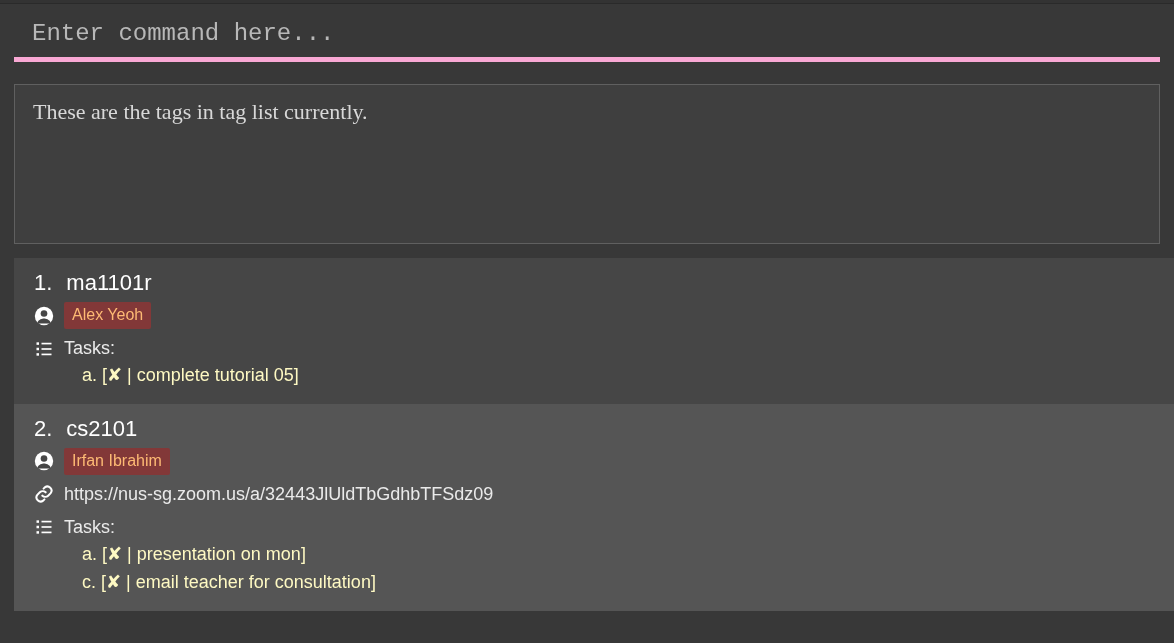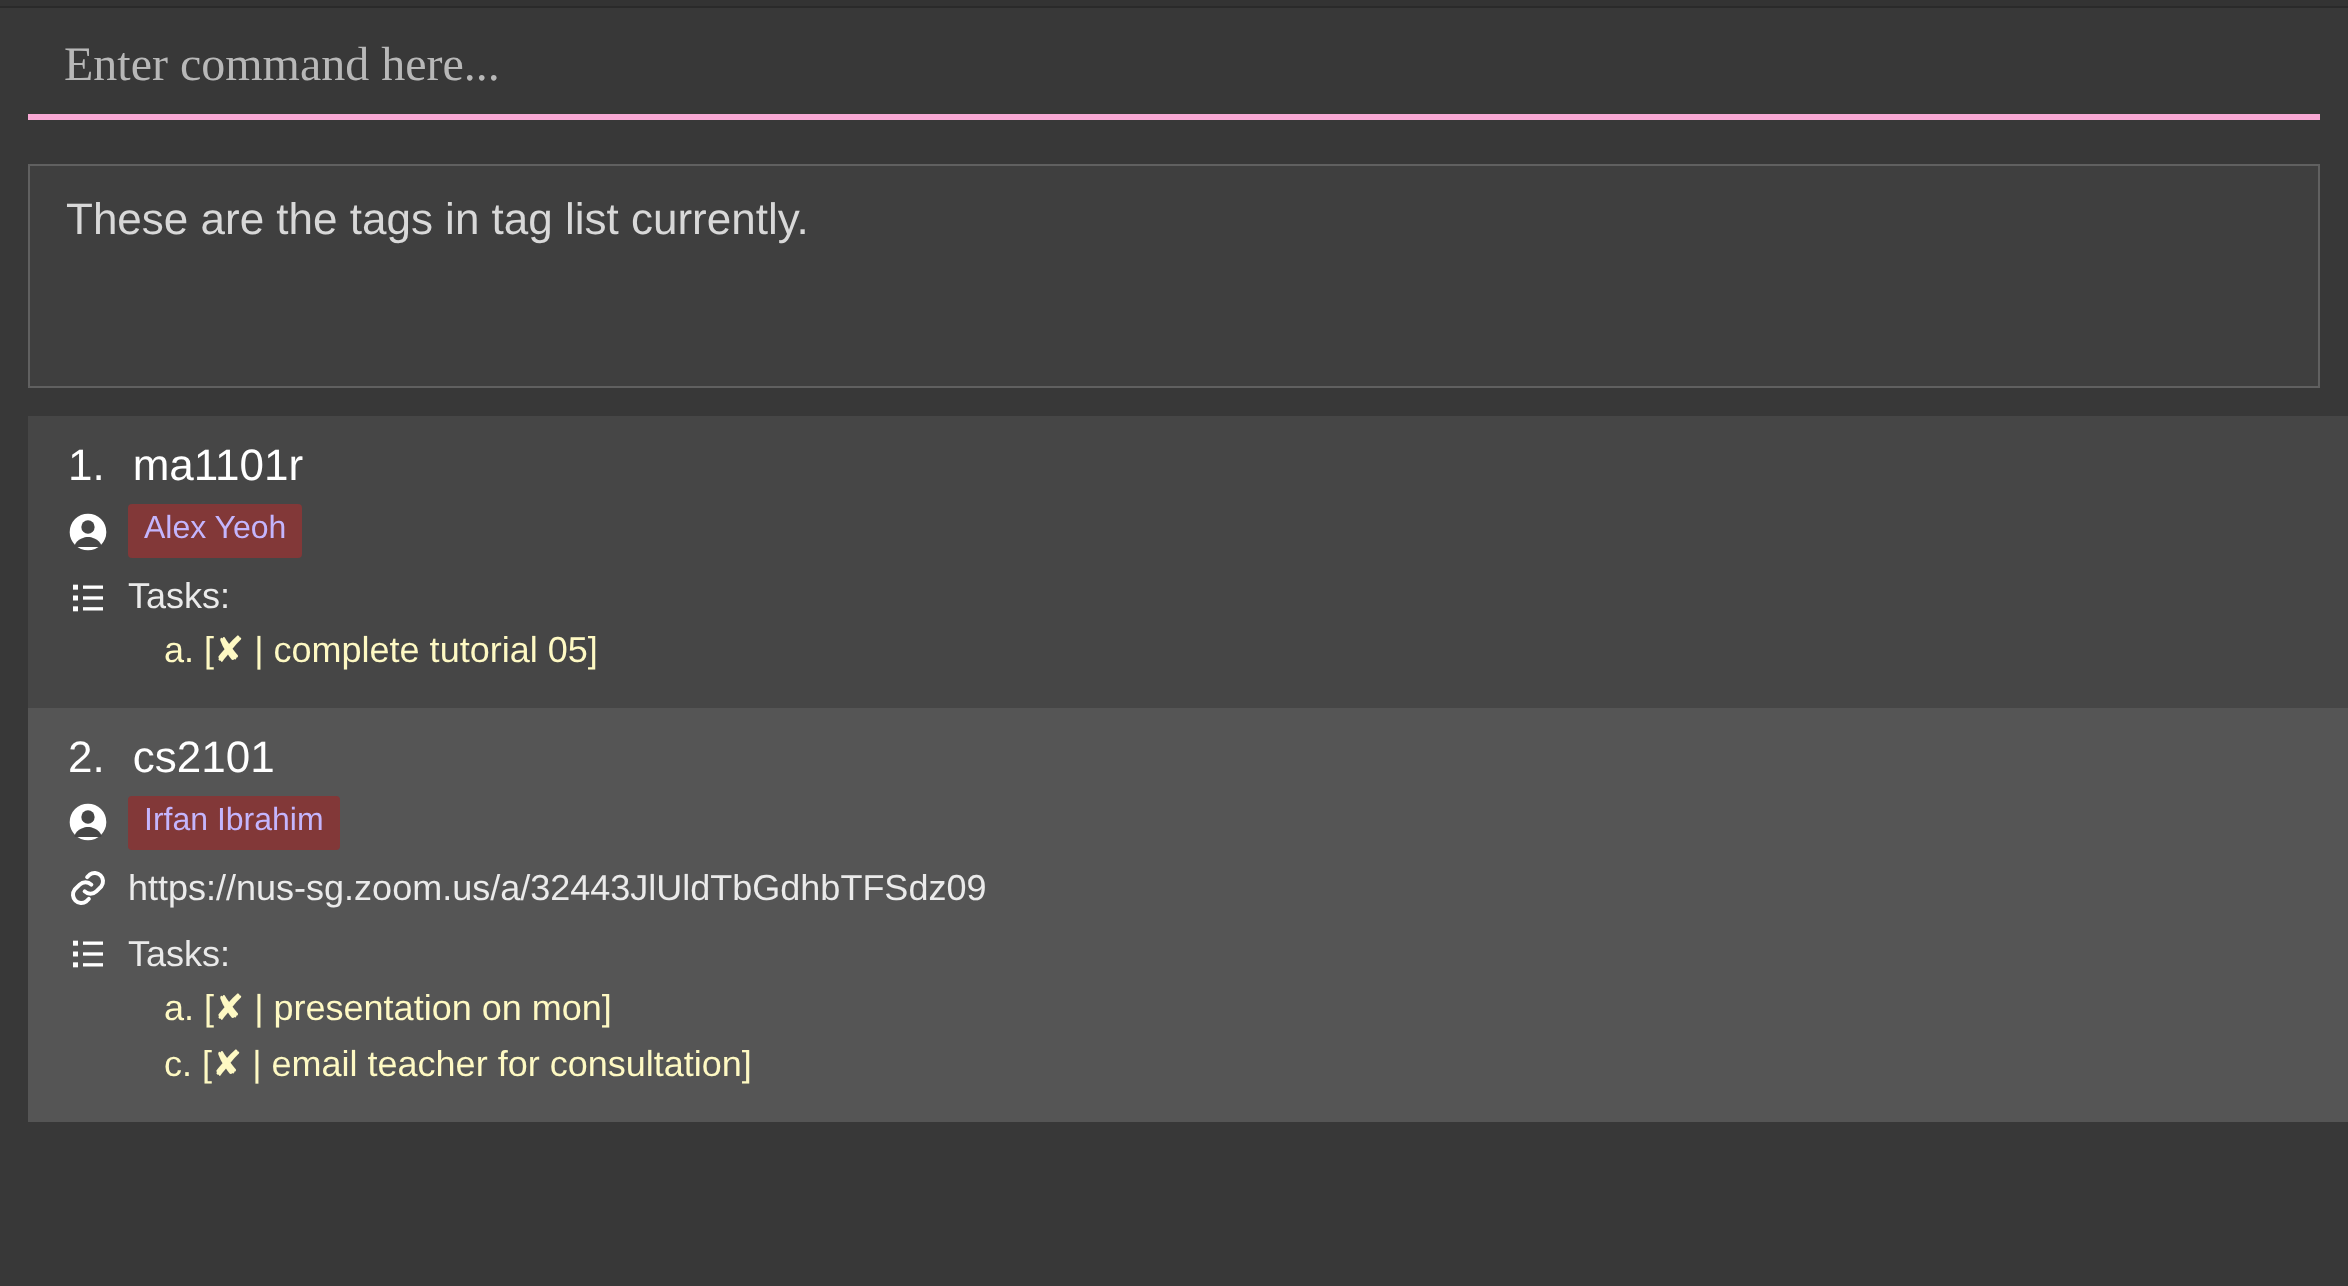--- a/index.html
+++ b/index.html
@@ -17,40 +17,41 @@
     background: #333;
     border-bottom: 1px solid #2a2a2a;
   }
   .command-area {
     padding: 10px 14px 0 14px;
   }
   .command-input {
     width: 100%;
     background: transparent;
     border: none;
-    border-bottom: 3px solid #f9a8d4;
+    border-bottom: 5px solid #f9a8d4;
     color: #e8e8e8;
     font-size: 24px;
     font-weight: 300;
-    font-family: Liberation Serif, serif;
+    font-family: Liberation Mono, monospace;
     padding: 6px 18px 10px 18px;
     outline: none;
   }
   .command-input::placeholder {
     color: #b8b8b8;
   }
   .result-box {
     margin: 22px 14px 14px 14px;
     border: 1px solid #606060;
     background: #3f3f3f;
     padding: 14px 18px 14px 18px;
-    height: 112px;
+    height: 160px;
     color: #d8d8d8;
     font-size: 22px;
     font-weight: 300;
+    font-family: Liberation Serif, serif;
   }
   .list-container {
     padding: 0 0 0 14px;
   }
   .card {
     padding: 12px 20px 14px 20px;
     color: #eee;
   }
   .card.bg0 { background: #464646; }
   .card.bg1 { background: #555555; }
@@ -77,21 +78,21 @@
     width: 20px;
     height: 20px;
     display: inline-flex;
     align-items: center;
     justify-content: center;
     flex: 0 0 20px;
   }
   .icon svg { width: 20px; height: 20px; }
   .tag-chip {
     background: #823838;
-    color: #c4b5fd;
+    color: #fdba74;
     font-size: 16px;
     padding: 1px 8px 2px 8px;
     border-radius: 2px;
     font-weight: 400;
   }
   .tasks-list {
     margin-left: 48px;
     font-size: 18px;
     line-height: 1.55;
     color: #fef9c3;

